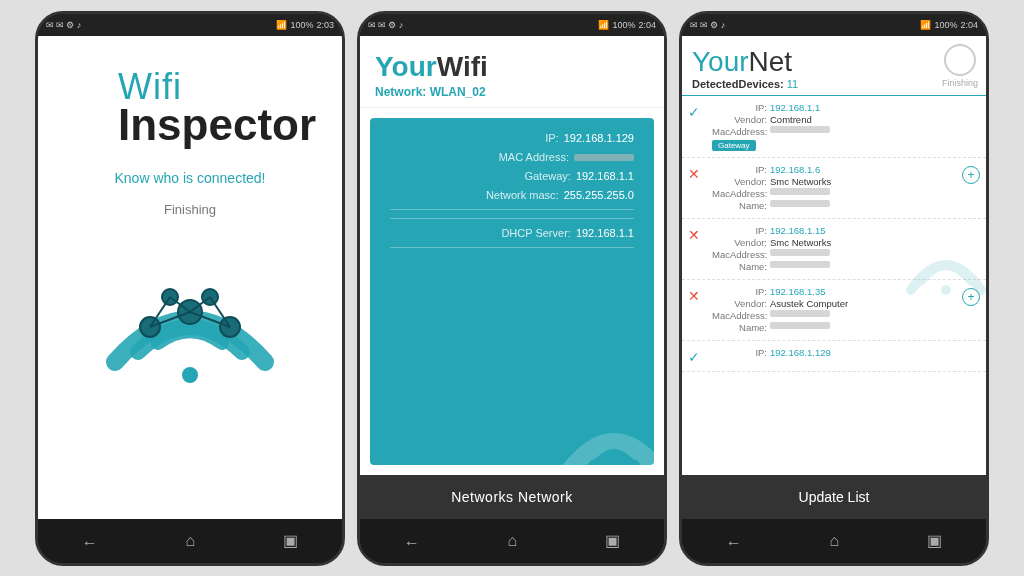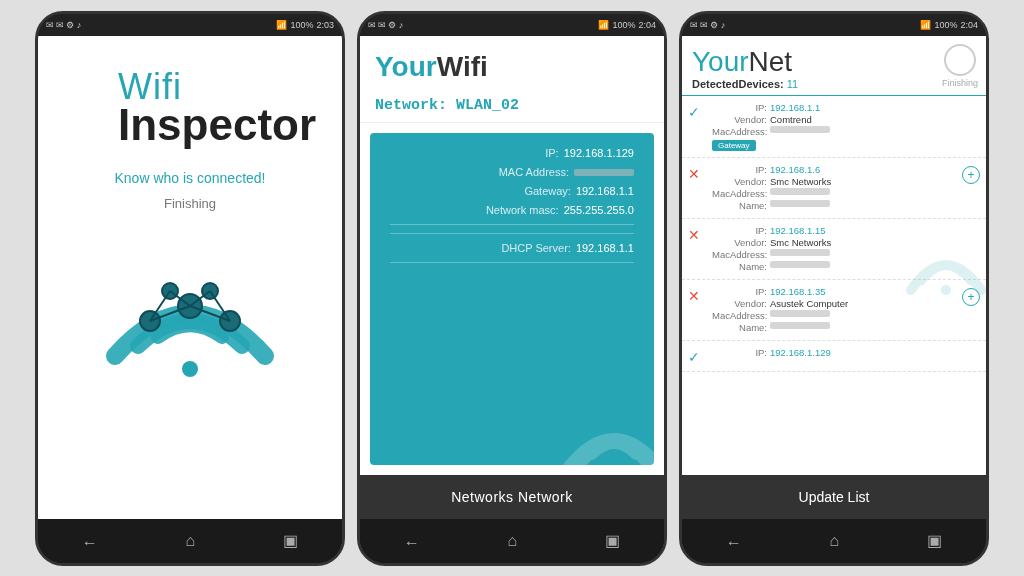--- a/index.html
+++ b/index.html
@@ -84,21 +84,21 @@
       font-weight: 700;
       align-self: flex-start;
       margin-left: 30px;
       margin-top: -8px;
       text-align: center;
     }
     .app-subtitle {
       color: #26a6b5;
       font-size: 14px;
       margin-top: 20px;
-      margin-bottom: 10px;
+      margin-bottom: 16px;
     }
     .finishing-text {
       color: #777;
       font-size: 13px;
       margin-bottom: 20px;
     }
 
     .wifi-graphic {
       position: relative;
       width: 200px;
@@ -115,24 +115,23 @@
       padding: 15px 15px 8px;
       border-bottom: 1px solid #eee;
     }
     .your-wifi-title {
       font-size: 28px;
       font-weight: 700;
     }
     .your-wifi-title span.your { color: #26a6b5; }
     .your-wifi-title span.wifi { color: #333; }
     .network-label {
-      font-size: 15px;
+      font-size: 12px;
       color: #555;
-      margin-top: 14px;
-      font-family: Liberation Mono, monospace;
+      margin-top: 2px;
     }
     .network-label span { color: #26a6b5; font-weight: bold; }
 
     .info-card {
       background: #26a6b5;
       margin: 10px;
       border-radius: 4px;
       padding: 14px 20px;
       position: relative;
       overflow: hidden;

